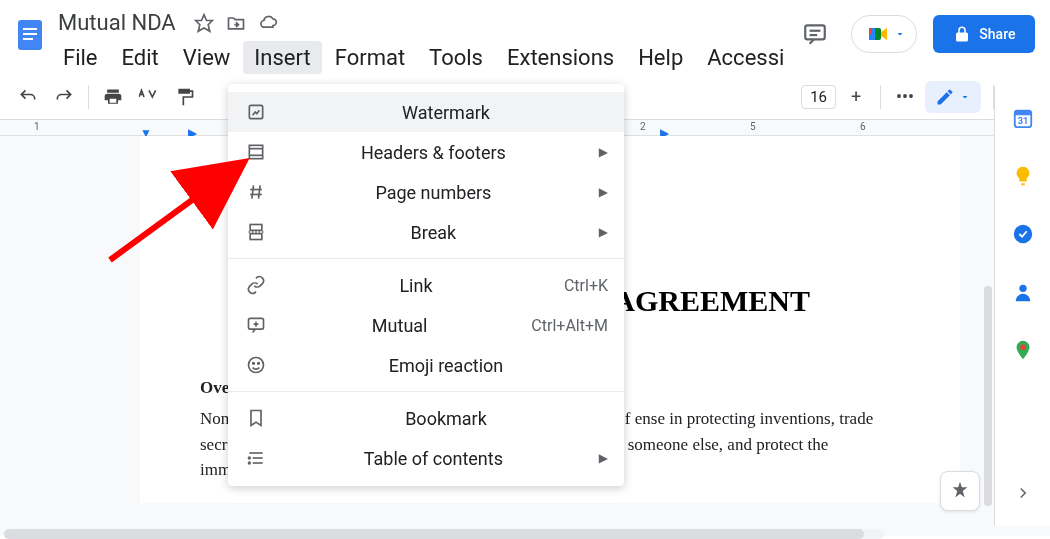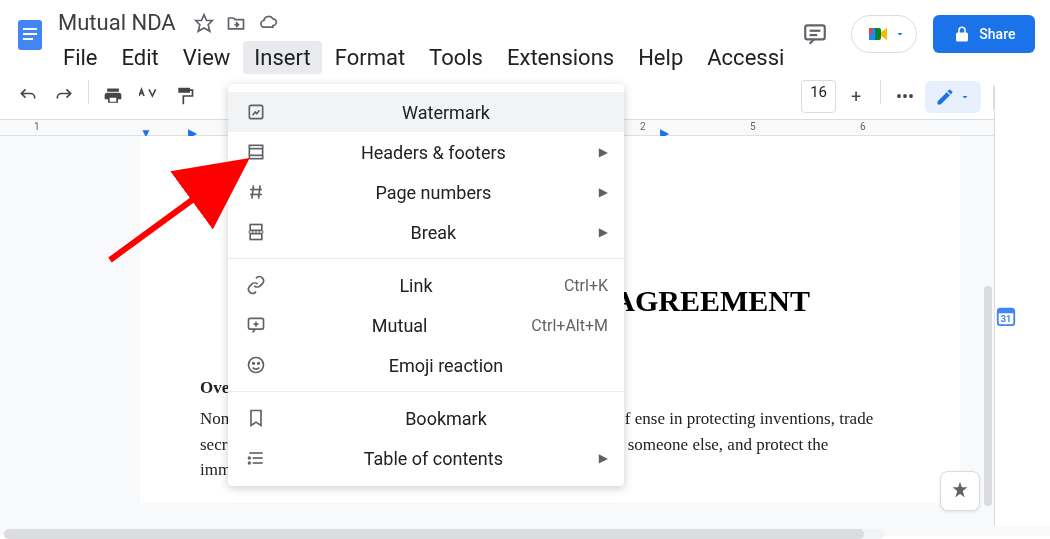--- a/index.html
+++ b/index.html
@@ -12,21 +12,21 @@
 .doc-title { font-size: 22px; color: #3c4043; padding: 2px 6px; }
 .title-icon { color: #5f6368; width: 20px; height: 20px; display: flex; align-items: center; justify-content: center; cursor: pointer; }
 .menus { display: flex; gap: 2px; padding-top: 2px; }
 .menu-item { font-size: 22px; color: #202124; padding: 4px 11px; border-radius: 4px; cursor: pointer; }
 .menu-item.active { background: #e8eaed; }
 .header-right { display: flex; align-items: center; gap: 16px; padding-right: 8px; padding-top: 6px; }
 .icon-btn { width: 40px; height: 40px; display: flex; align-items: center; justify-content: center; color: #5f6368; border-radius: 50%; cursor: pointer; }
 .meet-btn { display: flex; align-items: center; gap: 4px; border: 1px solid #dadce0; border-radius: 24px; padding: 6px 10px 6px 14px; cursor: pointer; }
 .share-btn { display: flex; align-items: center; gap: 8px; background: #1a73e8; color: #fff; border-radius: 6px; padding: 10px 20px; font-size: 14px; font-weight: 500; cursor: pointer; }
 .avatar { width: 40px; height: 40px; border-radius: 50%; background: #9c27b0; color: #fff; display: flex; align-items: center; justify-content: center; font-size: 18px; font-weight: 500; cursor: pointer; }
-.toolbar { display: flex; padding: 6px 12px; gap: 4px; border-bottom: 1px solid #dadce0; height: 46px; }
+.toolbar { display: flex; align-items: center; padding: 6px 12px; gap: 4px; border-bottom: 1px solid #dadce0; height: 46px; }
 .tb-icon { width: 32px; height: 32px; display: flex; align-items: center; justify-content: center; color: #444746; cursor: pointer; border-radius: 4px; font-size: 18px; }
 .tb-sep { width: 1px; height: 24px; background: #dadce0; margin: 0 4px; }
 .tb-right { margin-left: auto; display: flex; align-items: center; gap: 8px; }
 .edit-mode { display: flex; align-items: center; gap: 4px; background: #e8f0fe; border-radius: 6px; padding: 6px 10px; cursor: pointer; }
 .font-size-box { border: 1px solid #dadce0; border-radius: 4px; padding: 2px 8px; font-size: 15px; }
 .ruler { height: 16px; background: #f8f9fa; position: relative; border-bottom: 1px solid #e0e0e0; font-size: 10px; color: #5f6368; }
 .ruler-mark { position: absolute; top: 1px; }
 .ruler-indent { position: absolute; top: 6px; color: #1a73e8; font-size: 12px; }
 .doc-area { position: relative; height: 400px; overflow: hidden; background: #f8f9fa; }
 .page { position: absolute; left: 140px; top: 0; width: 820px; background: #fff; padding: 150px 60px 20px; font-family: Georgia, 'Times New Roman', serif; }
@@ -34,21 +34,21 @@
 .overview { font-size: 17px; font-weight: 700; margin-top: 92px; margin-bottom: 8px; font-family: "Times New Roman", serif; }
 .body-text { font-size: 17px; line-height: 1.5; font-family: "Times New Roman", serif; }
 .dropdown { position: absolute; left: 228px; top: 84px; width: 396px; background: #fff; border-radius: 4px; box-shadow: 0 2px 10px rgba(0,0,0,0.2); z-index: 100; padding: 8px 0; }
 .dd-item { display: flex; align-items: center; padding: 8px 16px; gap: 16px; cursor: pointer; font-size: 18px; color: #202124; }
 .dd-item.highlight { background: #f1f3f4; }
 .dd-icon { width: 24px; height: 24px; display: flex; align-items: center; justify-content: center; color: #5f6368; flex-shrink: 0; }
 .dd-label { flex: 1; text-align: center; }
 .dd-shortcut { color: #5f6368; font-size: 16px; }
 .dd-arrow { color: #5f6368; font-size: 12px; }
 .dd-sep { height: 1px; background: #e8eaed; margin: 6px 0; }
-.side-panel { position: absolute; right: 0; top: 86px; width: 56px; height: 440px; border-left: 1px solid #dadce0; display: flex; flex-direction: row; align-items: center; gap: 34px; padding-top: 20px; background: #fff; }
+.side-panel { position: absolute; right: 0; top: 86px; width: 56px; height: 440px; border-left: 1px solid #dadce0; display: flex; flex-direction: column; align-items: center; gap: 34px; padding-top: 20px; background: #fff; }
 .side-icon { width: 24px; height: 24px; cursor: pointer; display: flex; align-items: center; justify-content: center; }
 .side-chevron { margin-top: auto; margin-bottom: 20px; color: #5f6368; cursor: pointer; }
 .annotation-arrow { position: absolute; left: 100px; top: 150px; z-index: 200; pointer-events: none; }
 .explore-fab { position: absolute; right: 70px; bottom: 28px; width: 40px; height: 40px; background: #fff; border: 1px solid #dadce0; border-radius: 8px; display: flex; align-items: center; justify-content: center; box-shadow: 0 1px 3px rgba(0,0,0,0.1); cursor: pointer; }
 .hscroll { position: absolute; bottom: 0; left: 4px; width: 880px; height: 10px; background: #f1f3f4; border-radius: 5px; }
 .hscroll-thumb { position: absolute; left: 0; width: 860px; height: 10px; background: #dadce0; border-radius: 5px; }
 .vscroll { position: absolute; right: 58px; top: 150px; width: 8px; height: 220px; background: #dadce0; border-radius: 4px; }
 </style>
 </head>
 <body>

